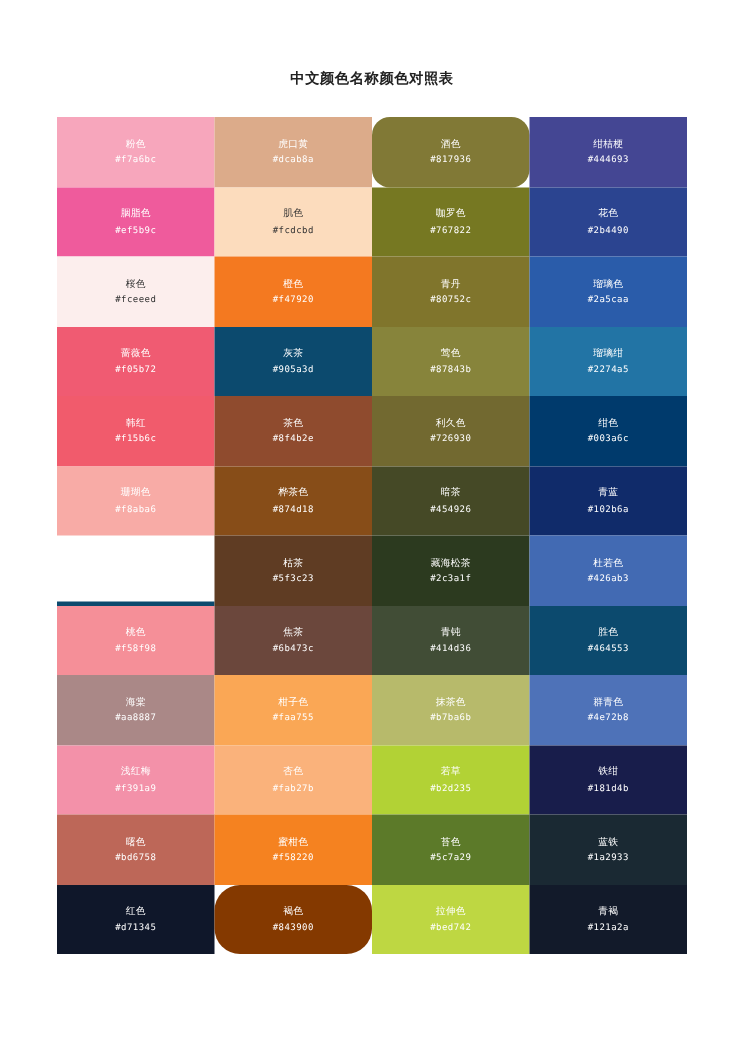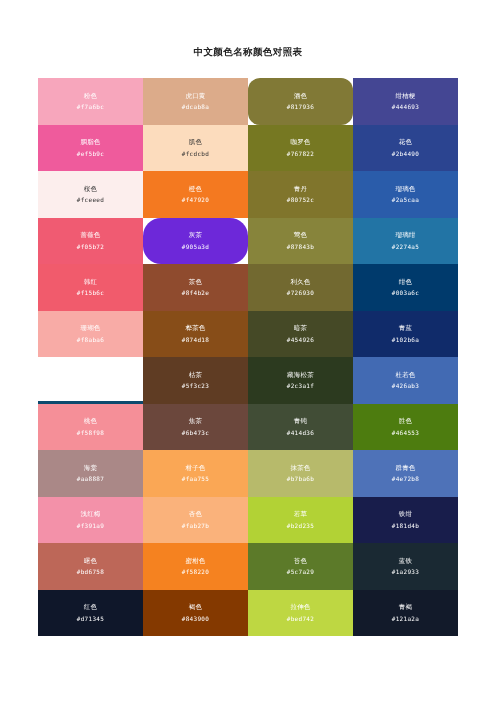--- a/index.html
+++ b/index.html
@@ -117,21 +117,21 @@
         <span class="chex" style="color: rgb(255, 255, 255);">#80752c</span>
       </div>
       <div class="cell" style="background: rgb(42, 92, 170);">
         <span class="cname" style="color: rgb(255, 255, 255);">瑠璃色</span>
         <span class="chex" style="color: rgb(255, 255, 255);">#2a5caa</span>
       </div>
       <div class="cell" style="background: rgb(240, 91, 114);">
         <span class="cname" style="color: rgb(255, 255, 255);">蔷薇色</span>
         <span class="chex" style="color: rgb(255, 255, 255);">#f05b72</span>
       </div>
-      <div class="cell" style="background: #6d28d9; border-radius: 18px;">
+      <div class="cell" style="background: #0c4a6e;">
         <span class="cname" style="color: rgb(255, 255, 255);">灰茶</span>
         <span class="chex" style="color: rgb(255, 255, 255);">#905a3d</span>
       </div>
       <div class="cell" style="background: rgb(135, 132, 59);">
         <span class="cname" style="color: rgb(255, 255, 255);">莺色</span>
         <span class="chex" style="color: rgb(255, 255, 255);">#87843b</span>
       </div>
       <div class="cell" style="background: rgb(34, 116, 165);">
         <span class="cname" style="color: rgb(255, 255, 255);">瑠璃绀</span>
         <span class="chex" style="color: rgb(255, 255, 255);">#2274a5</span>
@@ -189,21 +189,21 @@
         <span class="chex" style="color: rgb(255, 255, 255);">#f58f98</span>
       </div>
       <div class="cell" style="background: rgb(107, 71, 60);">
         <span class="cname" style="color: rgb(255, 255, 255);">焦茶</span>
         <span class="chex" style="color: rgb(255, 255, 255);">#6b473c</span>
       </div>
       <div class="cell" style="background: rgb(65, 77, 54);">
         <span class="cname" style="color: rgb(255, 255, 255);">青钝</span>
         <span class="chex" style="color: rgb(255, 255, 255);">#414d36</span>
       </div>
-      <div class="cell" style="background: #4d7c0f;">
+      <div class="cell" style="background: #0c4a6e;">
         <span class="cname" style="color: rgb(255, 255, 255);">胜色</span>
         <span class="chex" style="color: rgb(255, 255, 255);">#464553</span>
       </div>
       <div class="cell" style="background: rgb(170, 136, 135);">
         <span class="cname" style="color: rgb(255, 255, 255);">海棠</span>
         <span class="chex" style="color: rgb(255, 255, 255);">#aa8887</span>
       </div>
       <div class="cell" style="background: rgb(250, 167, 85);">
         <span class="cname" style="color: rgb(255, 255, 255);">柑子色</span>
         <span class="chex" style="color: rgb(255, 255, 255);">#faa755</span>
@@ -245,21 +245,21 @@
         <span class="chex" style="color: rgb(255, 255, 255);">#5c7a29</span>
       </div>
       <div class="cell" style="background: rgb(26, 41, 51);">
         <span class="cname" style="color: rgb(255, 255, 255);">蓝铁</span>
         <span class="chex" style="color: rgb(255, 255, 255);">#1a2933</span>
       </div>
       <div class="cell" style="background: #0f172a;">
         <span class="cname" style="color: rgb(255, 255, 255);">红色</span>
         <span class="chex" style="color: rgb(255, 255, 255);">#d71345</span>
       </div>
-      <div class="cell" style="background: rgb(132, 57, 0);">
+      <div class="cell" style="background: rgb(132, 57, 0); border-radius: 17px;">
         <span class="cname" style="color: rgb(255, 255, 255);">褐色</span>
         <span class="chex" style="color: rgb(255, 255, 255);">#843900</span>
       </div>
       <div class="cell" style="background: rgb(190, 215, 66);">
         <span class="cname" style="color: rgb(255, 255, 255);">拉伸色</span>
         <span class="chex" style="color: rgb(255, 255, 255);">#bed742</span>
       </div>
       <div class="cell" style="background: rgb(18, 26, 42);">
         <span class="cname" style="color: rgb(255, 255, 255);">青褐</span>
         <span class="chex" style="color: rgb(255, 255, 255);">#121a2a</span>

